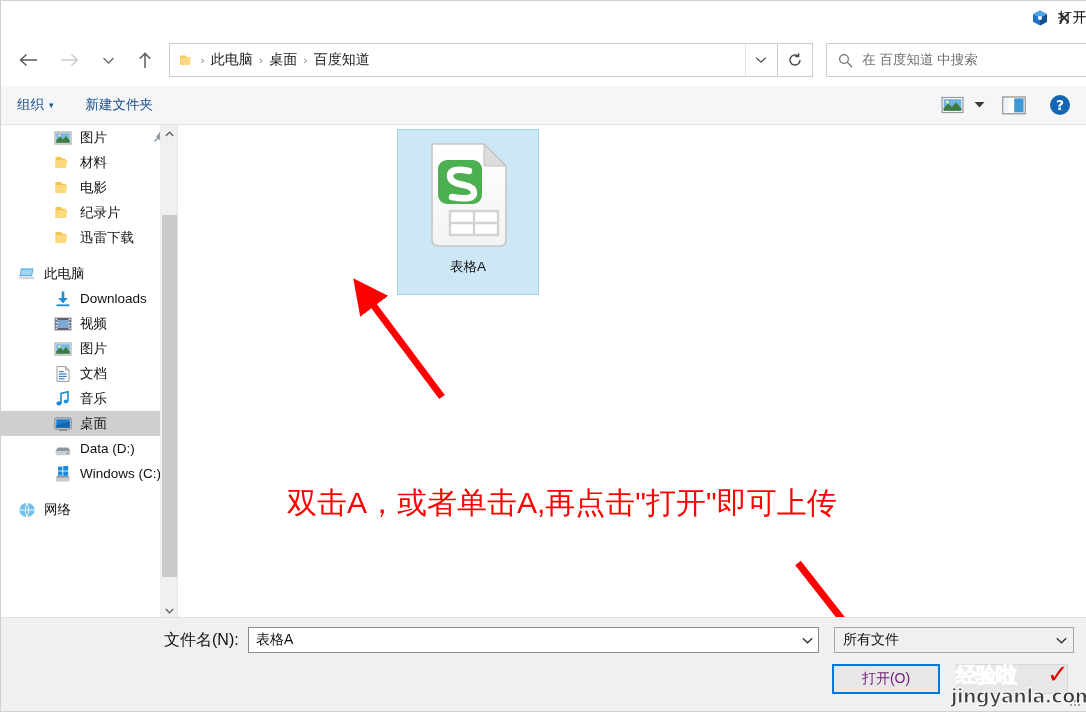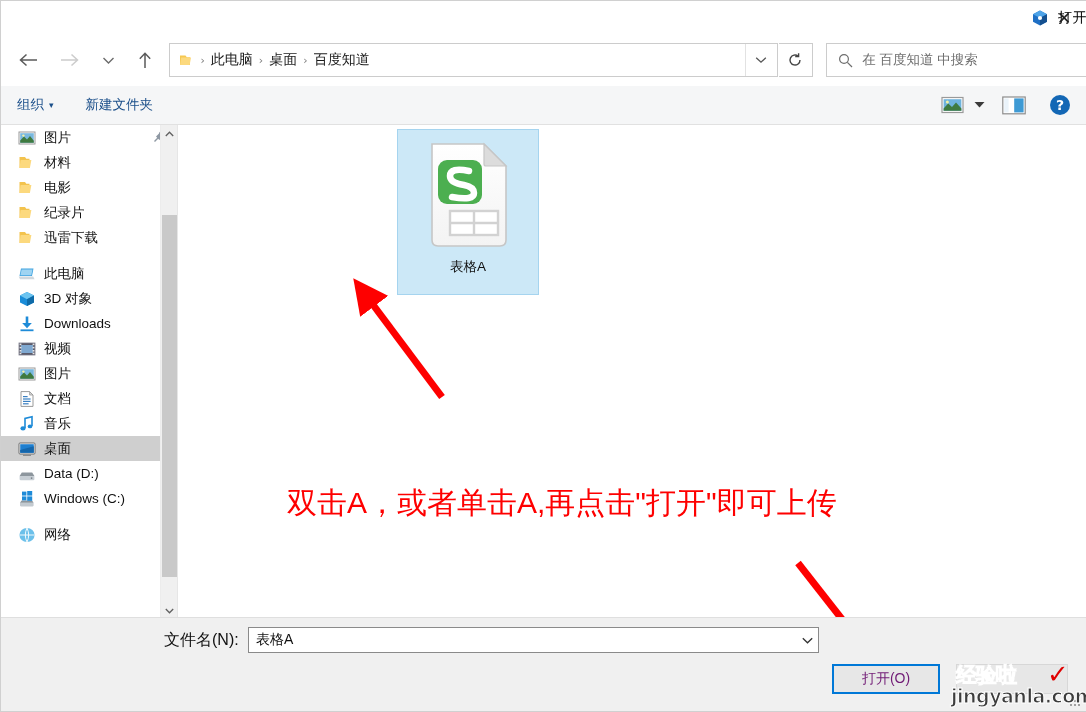--- a/index.html
+++ b/index.html
@@ -136,21 +136,21 @@
   }
   .sidebar {
     position: relative;
     width: 176px; height: 494px;
     background: #ffffff;
     overflow: hidden;
   }
   .nav-item {
     height: 25px;
     display: flex; align-items: center;
-    padding-left: 16px;
+    padding-left: 52px;
     font-size: 13.5px; color: #101010;
     white-space: nowrap;
   }
   .nav-item.root { padding-left: 16px; }
   .nav-item.selected { background: #cfcfcf; }
   .nav-ico {
     width: 19px; height: 19px; margin-right: 8px;
     display: flex; align-items: center; justify-content: center;
     flex: 0 0 19px;
   }
@@ -489,30 +489,20 @@
                 <path d="M3 3.5 L15.5 3.5 L14 11 L1.5 11 Z" fill="#3fa3e0"></path>
                 <path d="M3.6 4.4 L14.5 4.4 L13.3 10.2 L2.4 10.2 Z" fill="#9fd4f2"></path>
                 <path d="M0.6 11.6 L15.2 11.6 L16.6 14.2 L2 14.2 Z" fill="#cfd7dd"></path>
               </svg>
             </span>
             <span class="nav-label">此电脑</span>
           </div>
           <div class="nav-item">
             <span class="nav-ico">
               <svg width="18" height="18" viewBox="0 0 18 18">
-                <polygon points="9,2 16,5.6 16,12.4 9,16 2,12.4 2,5.6" fill="#1a8cd8"></polygon>
-                <polygon points="9,2 16,5.6 9,9.2 2,5.6" fill="#6cc4f0"></polygon>
-                <polygon points="9,9.2 16,5.6 16,12.4 9,16" fill="#0f6ba8"></polygon>
-              </svg>
-            </span>
-            <span class="nav-label">3D 对象</span>
-          </div>
-          <div class="nav-item">
-            <span class="nav-ico">
-              <svg width="18" height="18" viewBox="0 0 18 18">
                 <path d="M9 1.5 L9 11" stroke="#1e8bd8" stroke-width="2.6"></path>
                 <path d="M4.2 8 L9 13.2 L13.8 8" fill="#1e8bd8"></path>
                 <rect x="2.5" y="14.4" width="13" height="1.8" fill="#1e8bd8"></rect>
               </svg>
             </span>
             <span class="nav-label">Downloads</span>
           </div>
           <div class="nav-item">
             <span class="nav-ico">
               <svg width="18" height="18" viewBox="0 0 18 18">
@@ -671,20 +661,28 @@
   <div class="fn-label">文件名(N):</div>
   <div class="fn-input">
     <span class="fn-value">表格A</span>
     <span class="fn-chev">
       <svg width="11" height="7" viewBox="0 0 11 7">
           <path d="M0.8 1.2 L5.5 5.8 L10.2 1.2" stroke="#333" stroke-width="1.3" fill="none"></path>
         </svg>
     </span>
   </div>
 
+  <div class="ft-select">
+    <span class="ft-value">所有文件</span>
+    <span class="ft-chev">
+      <svg width="11" height="7" viewBox="0 0 11 7">
+          <path d="M0.8 1.2 L5.5 5.8 L10.2 1.2" stroke="#333" stroke-width="1.3" fill="none"></path>
+        </svg>
+    </span>
+  </div>
 
   <div class="open-btn">打开(O)</div>
   <div class="cancel-area"></div>
 
   <div class="grip">
     <i style="left:8px;top:0"></i>
       <i style="left:4px;top:4px"></i>
       <i style="left:8px;top:4px"></i>
     <i style="left:0px;top:8px"></i>
       <i style="left:4px;top:8px"></i>

